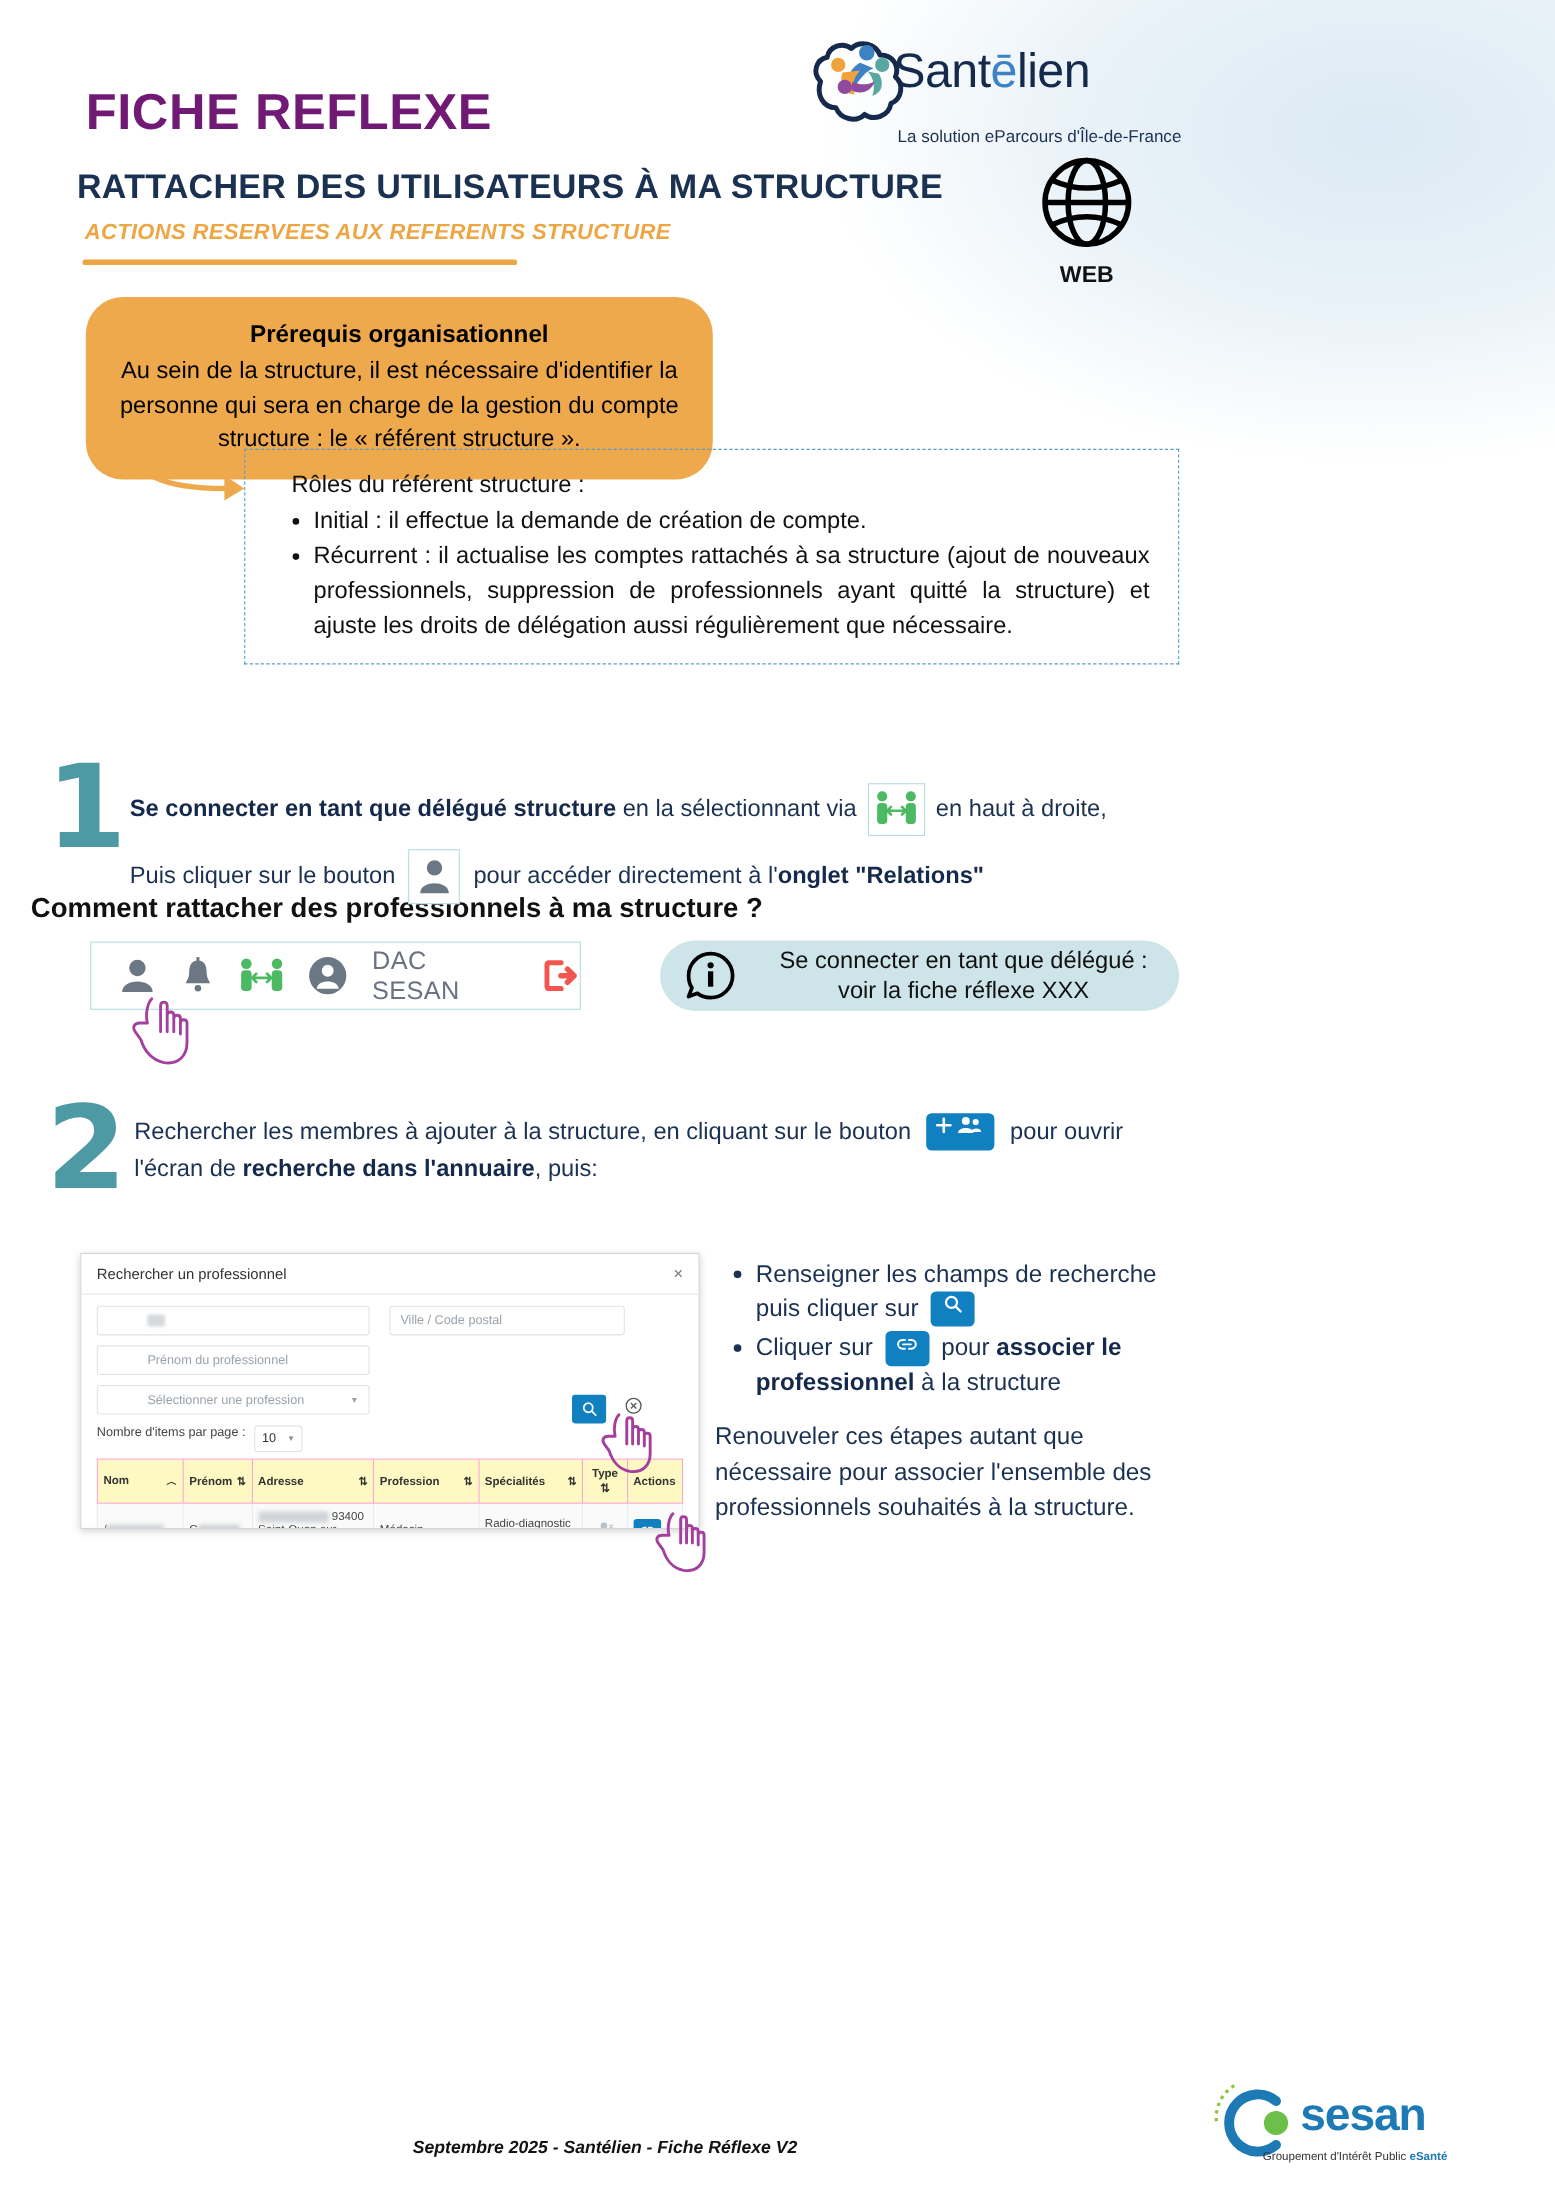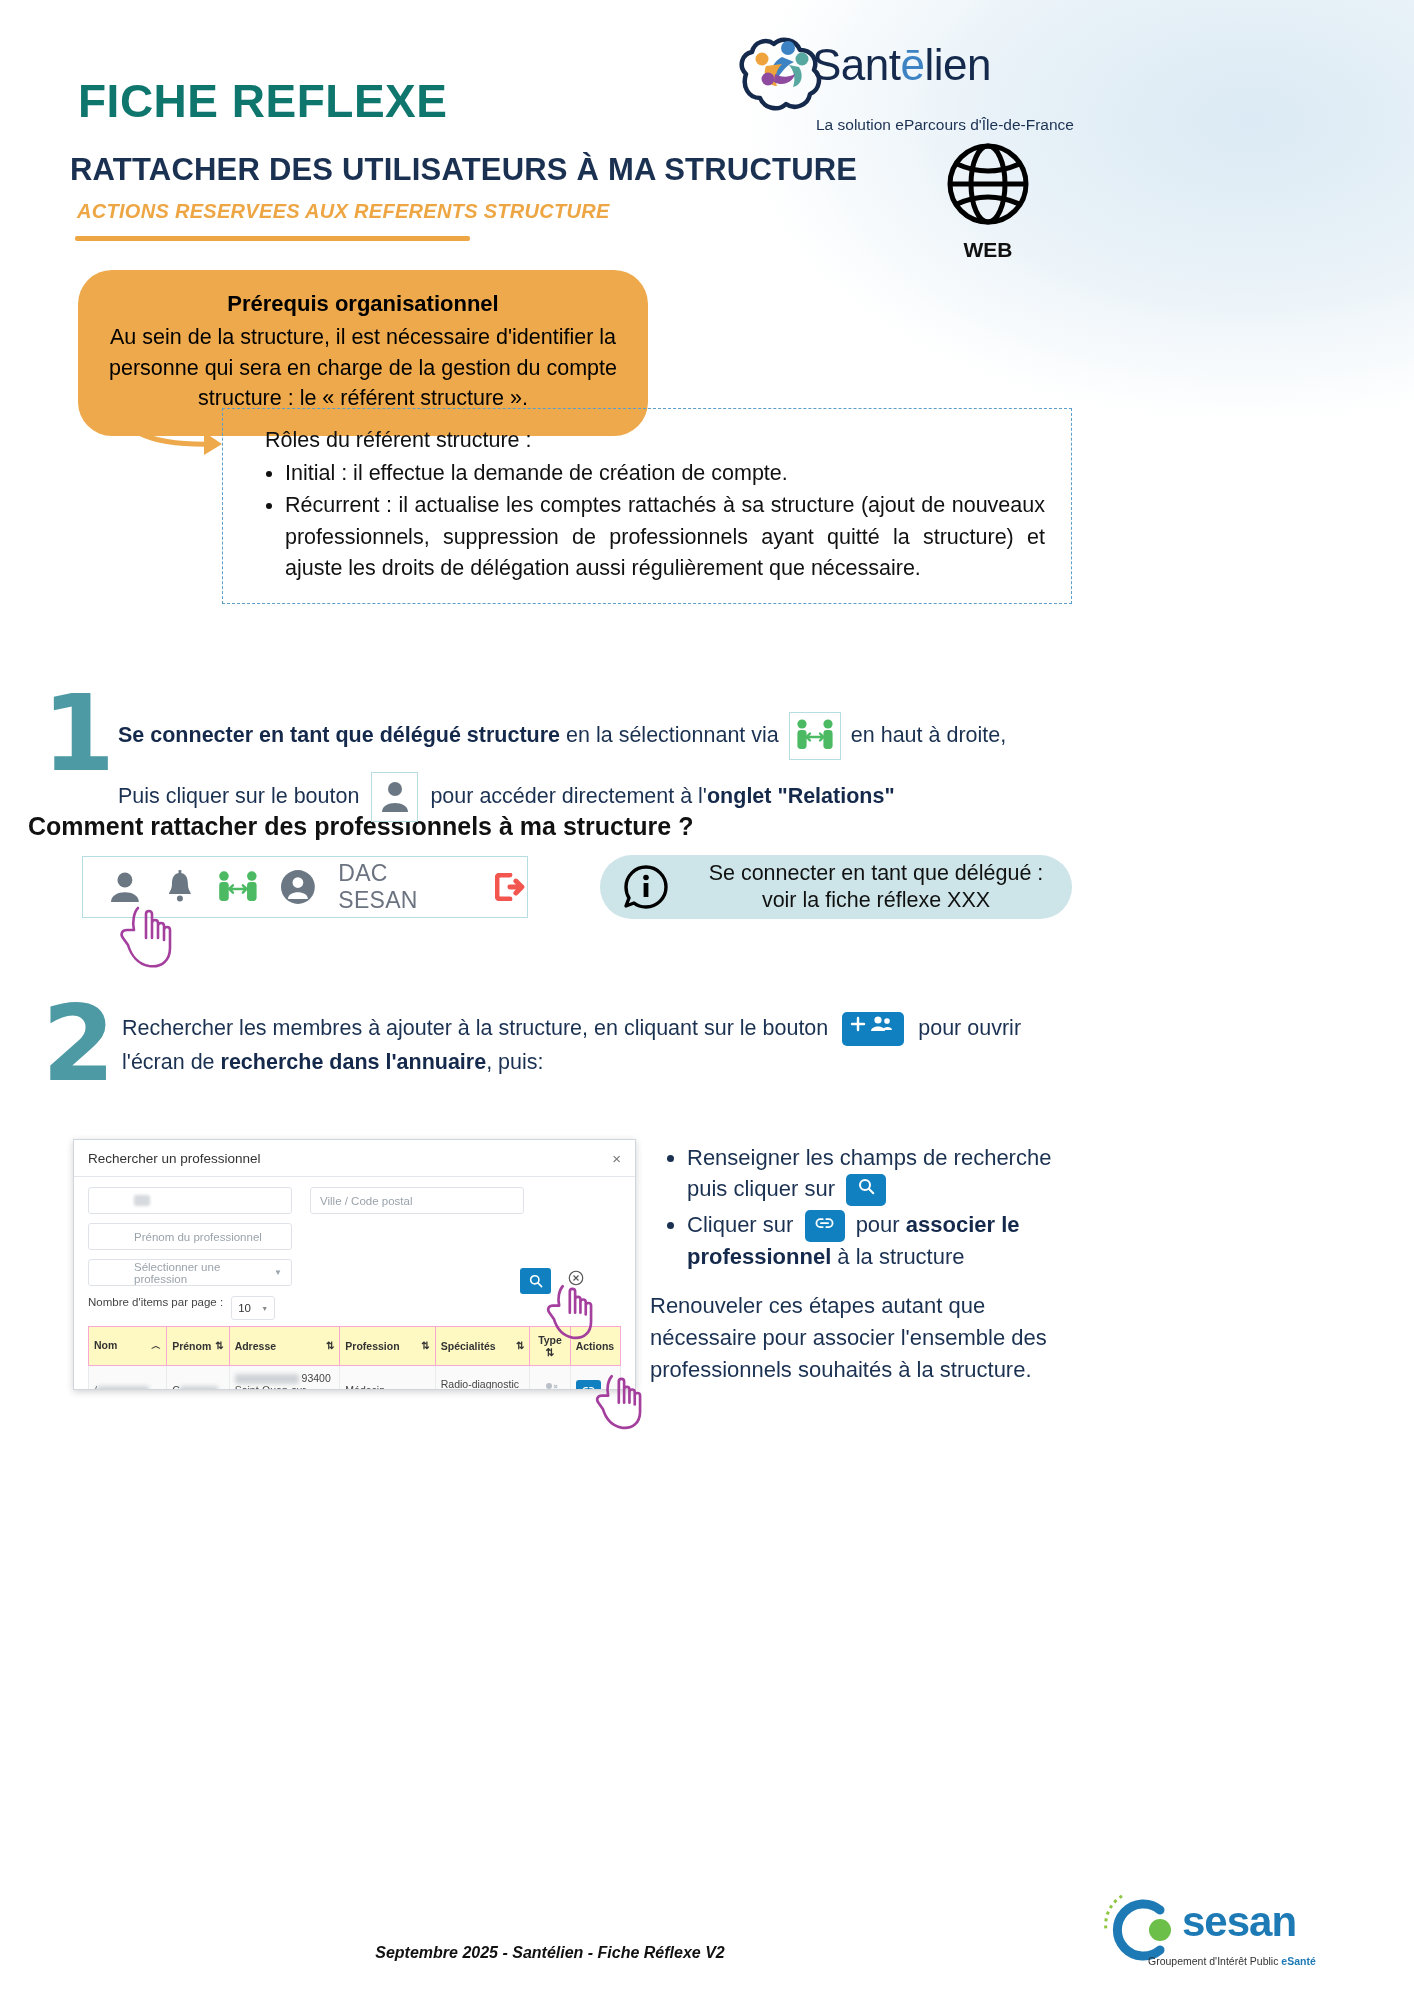--- a/index.html
+++ b/index.html
@@ -10,21 +10,21 @@
       radial-gradient(ellipse 700px 420px at 1250px 120px, #dbeaf4 0%, #e9f2f8 38%, #ffffff 72%),
       radial-gradient(ellipse 900px 420px at 120px 1900px, #e2eef6 0%, #eef5fa 45%, #ffffff 78%),
       #ffffff;
   }
   .pg{position:absolute;inset:0;}
 
   
   .title-main{
     position:absolute;left:78px;top:74px;
     font-size:46px;font-weight:bold;letter-spacing:.5px;
-    color:#0f766e;
+    color:#701a75;
   }
   .title-sub{
     position:absolute;left:70px;top:152px;
     font-size:31px;color:#1b3152;letter-spacing:.2px;
     font-weight:700;
   }
   .title-note{
     position:absolute;left:77px;top:200px;
     font-size:20px;font-weight:bold;font-style:italic;
     color:#eda643;letter-spacing:.3px;
@@ -139,21 +139,21 @@
     justify-content:space-between;padding:0 14px;
   }
   .mock-head .t{font-size:13.5px;color:#333;}
   .mock-head .x{font-size:15px;color:#777;cursor:default;}
   .mock-body{padding:10px 14px 0;}
   .frow{display:flex;gap:18px;margin-bottom:9px;}
   .fin{
     height:27px;border:1px solid #dfe3e8;border-radius:3px;box-sizing:border-box;
     display:flex;align-items:center;padding:0 9px;color:#9aa3ab;font-size:11.5px;background:#fff;
   }
-  .fin.w1{width:204px;padding-left:45px;}
+  .fin.w1{width:248px;padding-left:45px;}
   .fin.w2{width:214px;}
   .blurchip{width:16px;height:11px;background:#d6d9dd;filter:blur(1.6px);border-radius:2px;}
   .fin .caret{margin-left:auto;color:#9aa3ab;font-size:8px;}
   .nbitems{display:flex;align-items:flex-start;gap:8px;font-size:11.5px;color:#444;margin:10px 0 6px;}
   .nbsel{
     width:44px;height:24px;border:1px solid #dfe3e8;border-radius:3px;
     display:flex;align-items:center;justify-content:space-between;padding:0 6px;box-sizing:border-box;color:#333;
   }
   .searchbtn{
     position:absolute;left:446px;top:128px;width:31px;height:26px;background:#1180c0;

